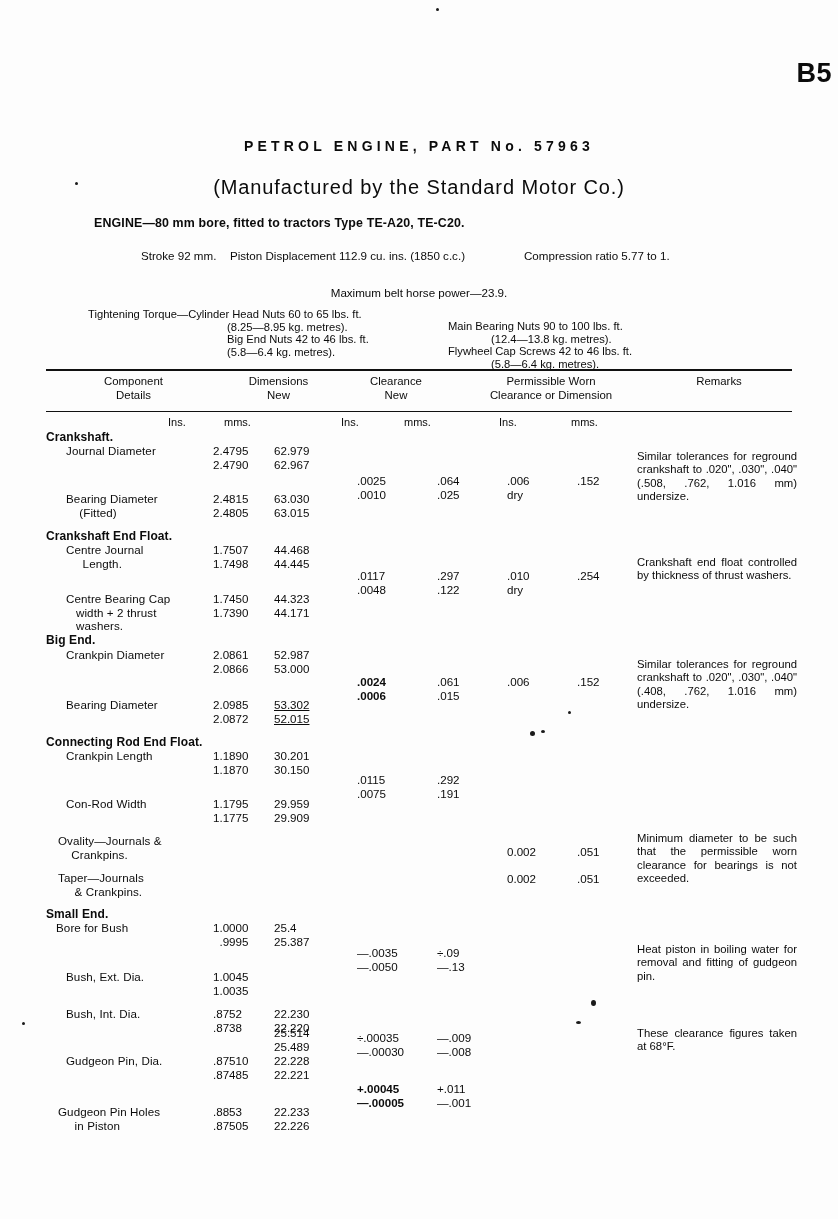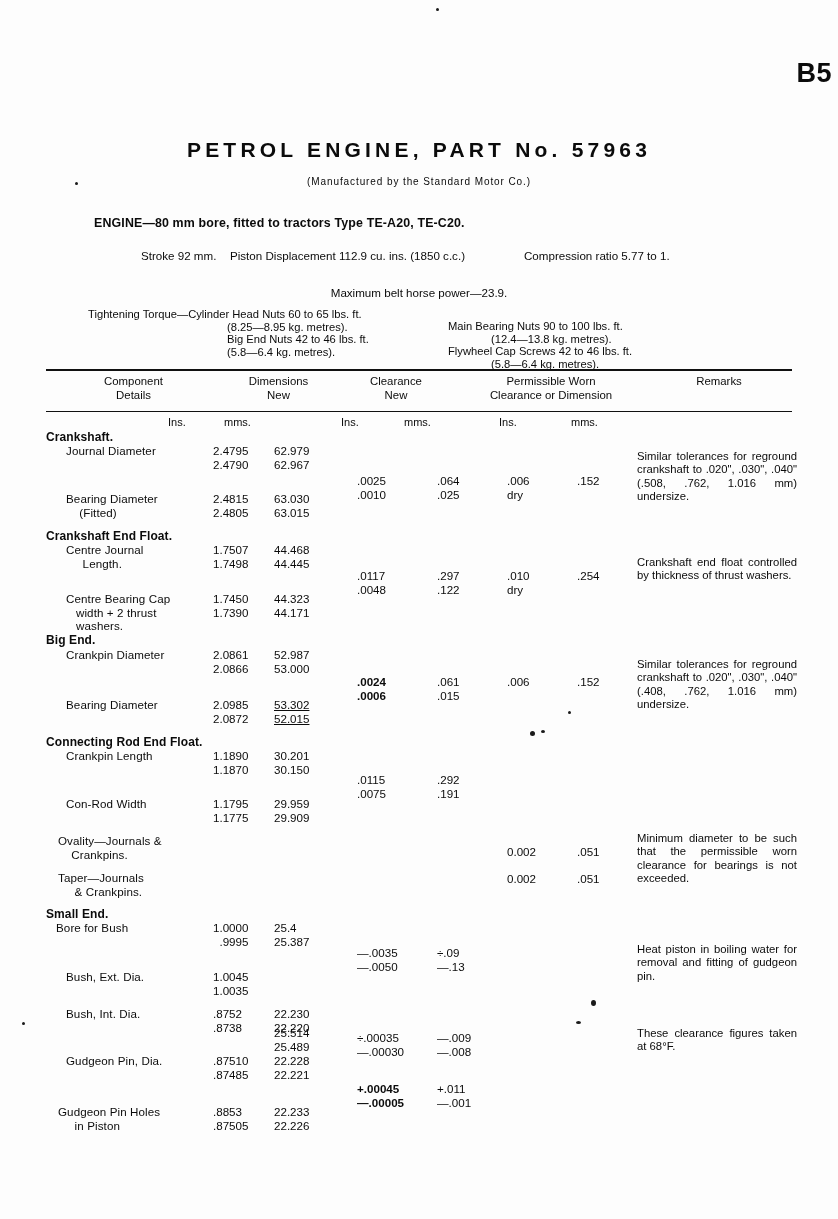--- a/index.html
+++ b/index.html
@@ -31,31 +31,31 @@
     font-family: "Liberation Sans", sans-serif;
   }
 
   
   .title-main {
     position: absolute;
     top: 138px;
     left: 0;
     width: 838px;
     text-align: center;
-    font-size: 21px;
+    font-size: 14px;
     font-weight: bold;
     letter-spacing: 4.2px;
   }
   .title-sub {
     position: absolute;
     top: 176px;
     left: 0;
     width: 838px;
     text-align: center;
-    font-size: 10px;
+    font-size: 20px;
     letter-spacing: 0.9px;
   }
 
   
   .engine-line {
     position: absolute;
     top: 216px;
     left: 94px;
     font-size: 12.4px;
     font-weight: bold;

